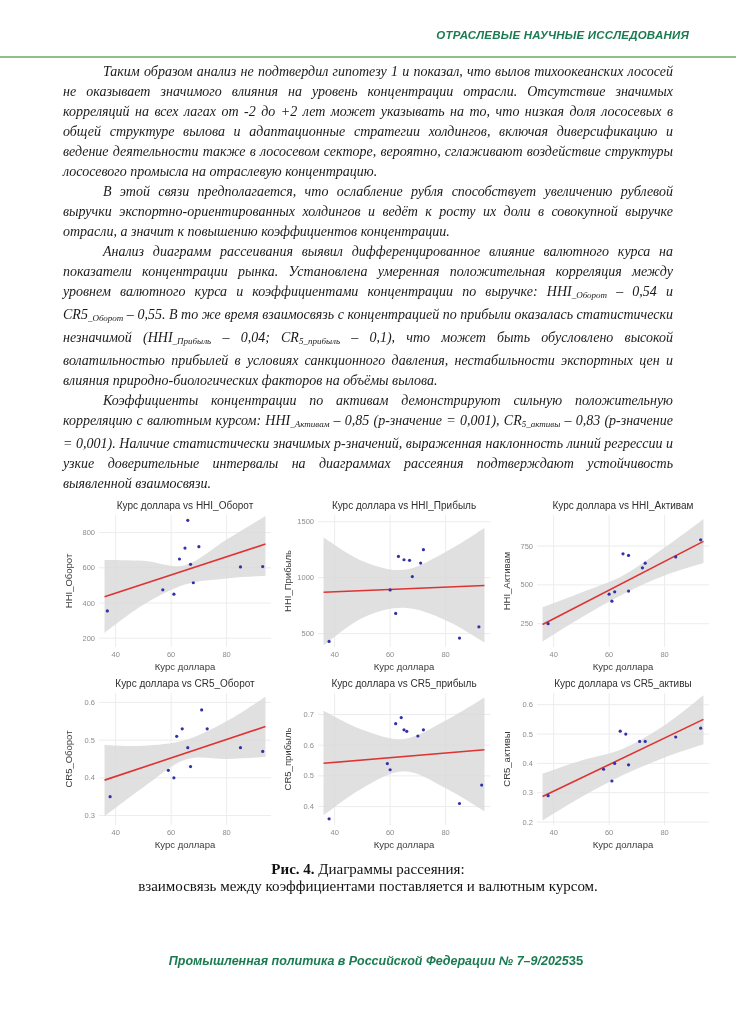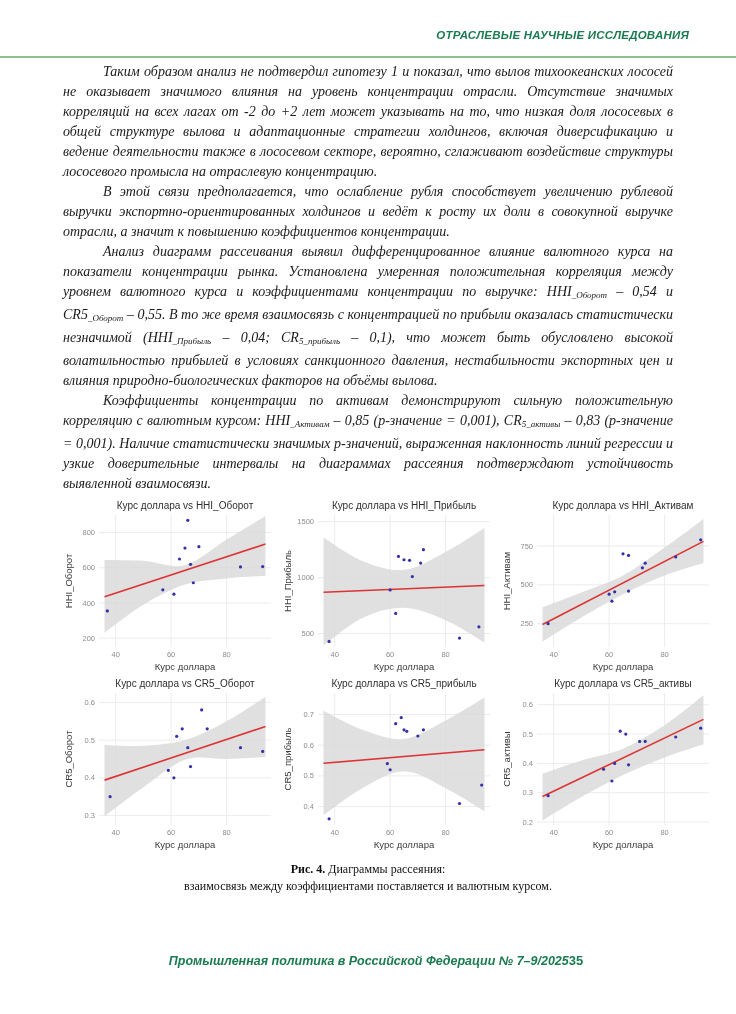--- a/index.html
+++ b/index.html
@@ -11,21 +11,21 @@
   .rule{position:absolute;top:56px;left:0;right:0;border-top:2px solid #8fbe8f;}
   .content{position:absolute;top:62px;left:63px;width:610px;}
   .para{margin:0;font-size:14px;line-height:20px;text-align:justify;text-indent:40px;font-style:italic;}
   .para.underline{text-decoration:underline;}
   .sub{font-size:9px;vertical-align:-2px;}
   .figure{margin:5px 0 0 0;}
   .chart-grid{display:grid;grid-template-columns:repeat(3,218px);width:656px;
         column-gap:1px;row-gap:2px;}
   .chart-cell{width:218px;height:176px;}
   svg text{font-family:"Liberation Sans",sans-serif;}
-  .caption{margin:8px 0 0 0;text-align:center;font-size:12px;line-height:17px;color:#111;}
+  .caption{margin:8px 0 0 0;text-align:center;font-size:15px;line-height:17px;color:#111;}
   .footer{position:absolute;top:953px;left:63px;right:63px;display:flex;
         justify-content:center;align-items:baseline;
         font-family:"Liberation Sans",sans-serif;color:#1b7b50;}
   .journal{font-style:italic;font-weight:bold;font-size:12.5px;}
   .pagenum{font-size:13px;font-weight:bold;}
 </style>
 </head>
 <body>
 
 <div class="page">

